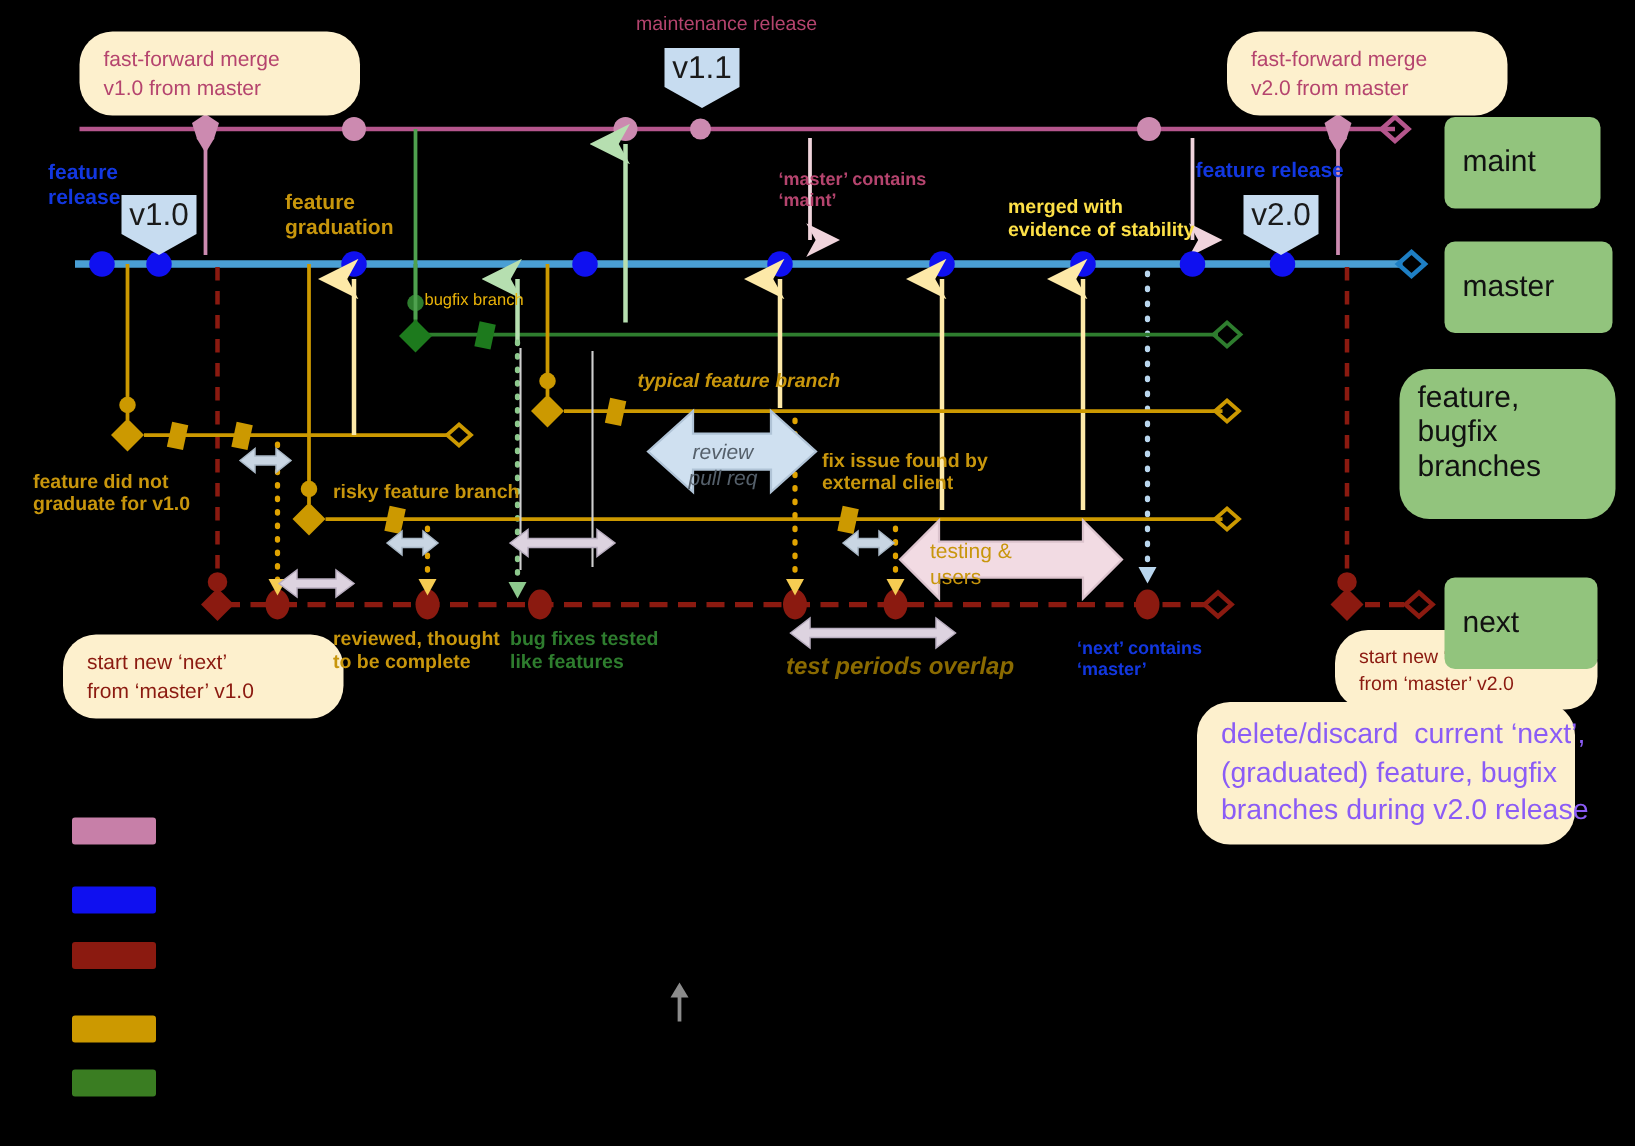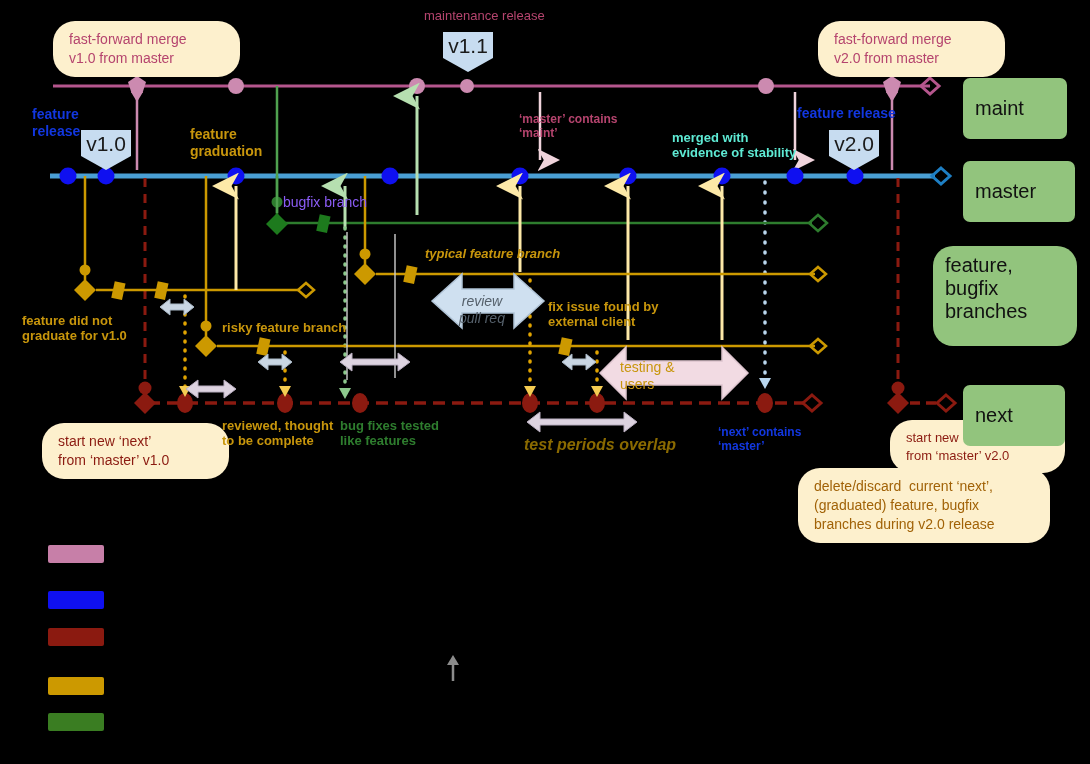--- a/index.html
+++ b/index.html
@@ -226,42 +226,42 @@
   </div>
 
   <div class="callout" style="left:53px;top:21px;width:155px;color:#b5446e;font-size:14px;">fast-forward merge
 v1.0 from master</div>
   <div class="callout" style="left:818px;top:21px;width:155px;color:#b5446e;font-size:14px;">fast-forward merge
 v2.0 from master</div>
   <div class="callout" style="left:42px;top:423px;width:155px;color:#8b1a10;font-size:14px;">start new ‘next’
 from ‘master’ v1.0</div>
   <div class="callout" style="left:890px;top:420px;width:143px;color:#8b1a10;font-size:13px;">start new ‘next’
 from ‘master’ v2.0</div>
-  <div class="callout" style="left:798px;top:468px;width:220px;color:#a16207;font-size:14px;">delete/discard  current ‘next’,
+  <div class="callout" style="left:798px;top:468px;width:220px;color:#8b5cf6;font-size:19px;text-align:center;">delete/discard  current ‘next’,
 (graduated) feature, bugfix
 branches during v2.0 release</div>
 
   <div class="branchbox" style="left:963px;top:78px;width:80px;height:29px;">maint</div>
   <div class="branchbox" style="left:963px;top:161px;width:88px;height:29px;">master</div>
   <div class="branchbox" style="left:933px;top:246px;width:120px;height:76px;align-items:flex-start;padding-top:8px;border-radius:20px;">feature,
 bugfix
 branches</div>
   <div class="branchbox" style="left:963px;top:385px;width:78px;height:29px;">next</div>
 
   <div class="lbl" style="left:424px;top:8px;color:#b5446e;font-size:13px;">maintenance release</div>
   <div class="lbl bold" style="left:32px;top:106px;color:#1237e0;font-size:14px;">feature
 release</div>
   <div class="lbl bold" style="left:797px;top:105px;color:#1237e0;font-size:14px;">feature release</div>
   <div class="lbl bold" style="left:190px;top:126px;color:#c8960c;font-size:14px;">feature
 graduation</div>
   <div class="lbl bold" style="left:519px;top:112px;color:#b5446e;font-size:12px;">‘master’ contains
 ‘maint’</div>
-  <div class="lbl bold" style="left:672px;top:130px;color:#5eead4;font-size:13px;">merged with
+  <div class="lbl bold" style="left:672px;top:130px;color:#fde047;font-size:13px;">merged with
 evidence of stability</div>
-  <div class="lbl" style="left:283px;top:194px;color:#8b5cf6;font-size:14px;">bugfix branch</div>
+  <div class="lbl" style="left:283px;top:194px;color:#eab308;font-size:11px;">bugfix branch</div>
   <div class="lbl bold ital" style="left:425px;top:246px;color:#c8960c;font-size:13px;">typical feature branch</div>
   <div class="lbl bold" style="left:22px;top:313px;color:#c8960c;font-size:13px;">feature did not
 graduate for v1.0</div>
   <div class="lbl bold" style="left:222px;top:320px;color:#c8960c;font-size:13px;">risky feature branch</div>
   <div class="lbl bold" style="left:548px;top:299px;color:#c8960c;font-size:13px;">fix issue found by
 external client</div>
   <div class="lbl bold" style="left:222px;top:418px;color:#c8960c;font-size:13px;">reviewed, thought
 to be complete</div>
   <div class="lbl bold" style="left:340px;top:418px;color:#2e7d2e;font-size:13px;">bug fixes tested
 like features</div>

